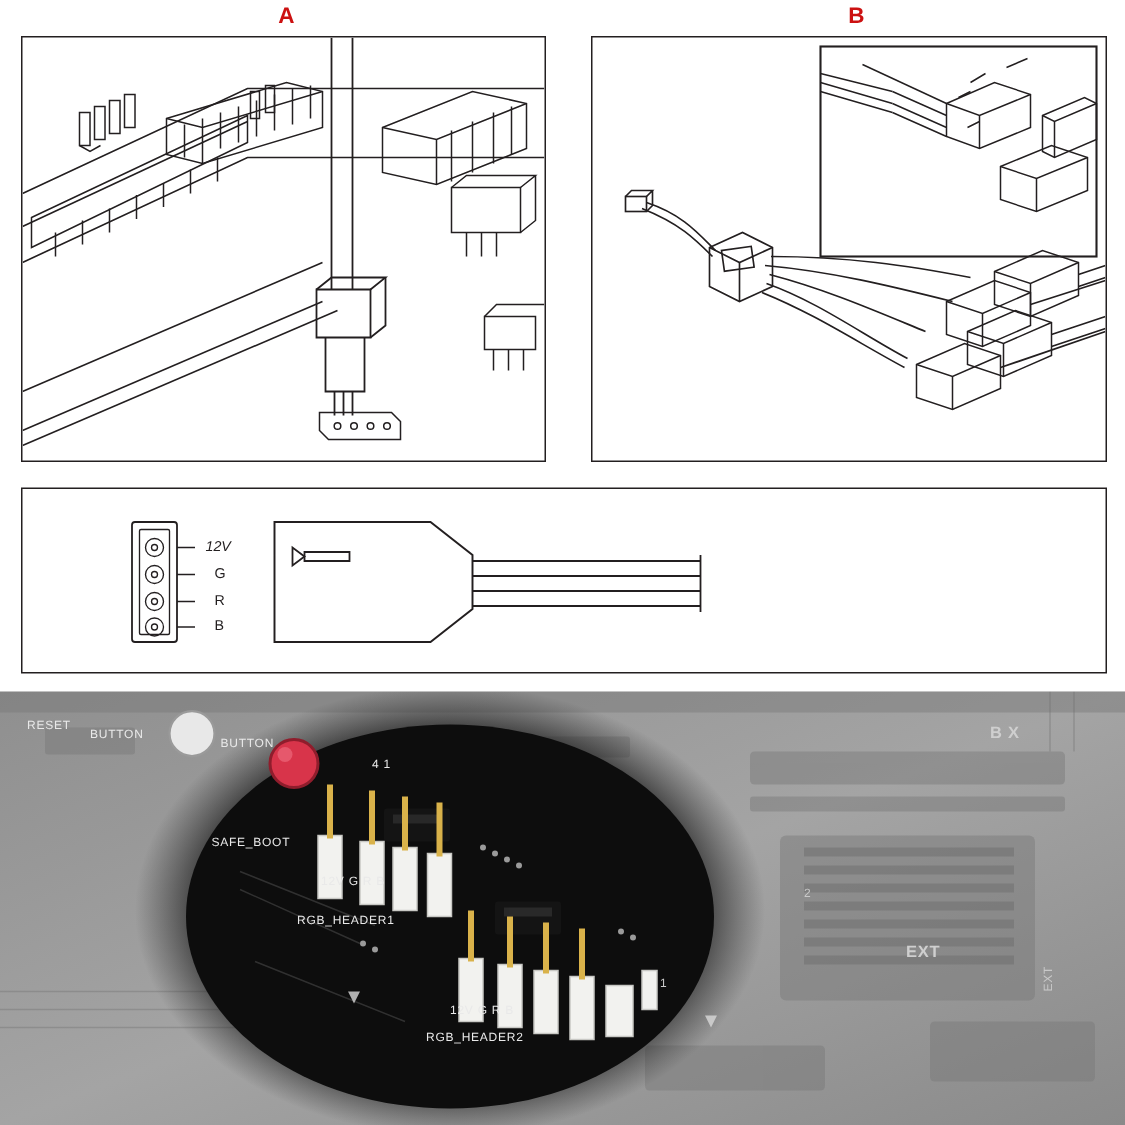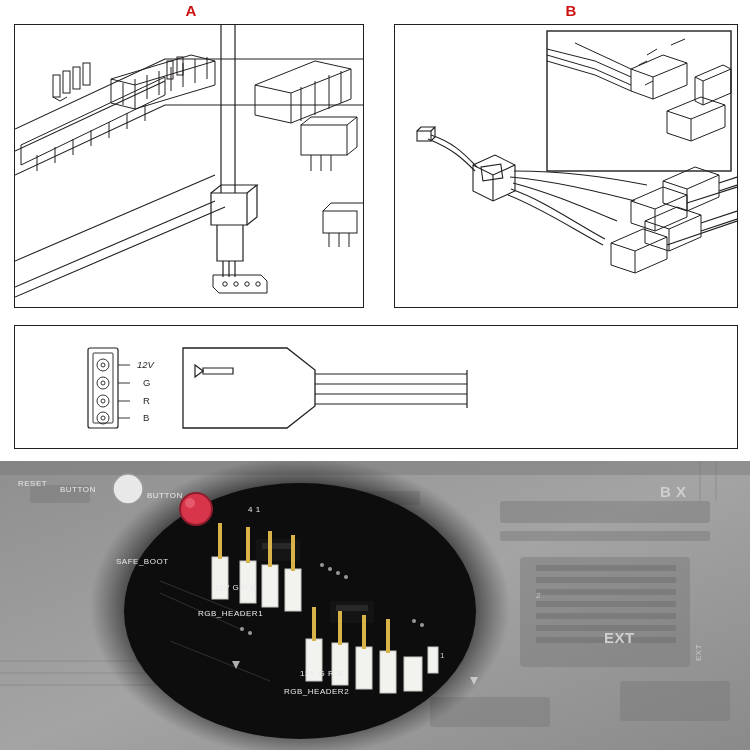--- a/index.html
+++ b/index.html
@@ -35,21 +35,21 @@
   #photo{
     position:absolute;left:0;top:461px;width:750px;height:289px;
     background:#9a9a9a;overflow:hidden;
   }
   .pcb-text{
     position:absolute;color:#e9e9e9;font-size:8px;letter-spacing:.5px;
     font-family:"Liberation Sans",sans-serif;white-space:nowrap;
   }
   .pcb-text.dark{color:#c9c9c9;}
   .pcb-text.rot{transform:rotate(-90deg);transform-origin:left top;}
-  .pcb-text.big{font-size:15px;color:#cfcfcf;font-weight:bold;}
+  .pcb-text.big{font-size:11px;color:#cfcfcf;font-weight:bold;}
   svg{display:block;}
 </style>
 </head>
 <body>
 
 <div class="page">
 
   <div class="panel-label" id="label-a">A</div>
   <div class="panel-label" id="label-b">B</div>
 
@@ -337,21 +337,21 @@
 
       <g fill="#d8d8d8" opacity="0.8">
         <path d="M232 200 L240 200 L236 208 Z"></path>
         <path d="M470 216 L478 216 L474 224 Z"></path>
       </g>
     </svg>
 
     <div class="pcb-text" style="left:18px;top:18px;">RESET</div>
     <div class="pcb-text" style="left:60px;top:24px;">BUTTON</div>
     <div class="pcb-text" style="left:100px;top:30px;padding-left:47px;">BUTTON</div>
-    <div class="pcb-text" style="left:116px;top:96px;">SAFE_BOOT</div>
+    <div class="pcb-text" style="left:141px;top:96px;">SAFE_BOOT</div>
     <div class="pcb-text" style="left:214px;top:122px;">12V  G  R  B</div>
     <div class="pcb-text" style="left:178px;top:148px;padding-left:20px;">RGB_HEADER1</div>
     <div class="pcb-text" style="left:300px;top:208px;">12V  G  R  B</div>
     <div class="pcb-text" style="left:284px;top:226px;">RGB_HEADER2</div>
     <div class="pcb-text" style="left:248px;top:44px;">4  1</div>
     <div class="pcb-text dark" style="left:536px;top:130px;">2</div>
     <div class="pcb-text dark" style="left:440px;top:190px;">1</div>
     <div class="pcb-text dark big" style="left:604px;top:168px;">EXT</div>
     <div class="pcb-text dark big" style="left:660px;top:22px;">B  X</div>
     <div class="pcb-text dark rot" style="left:694px;top:200px;">EXT</div>

